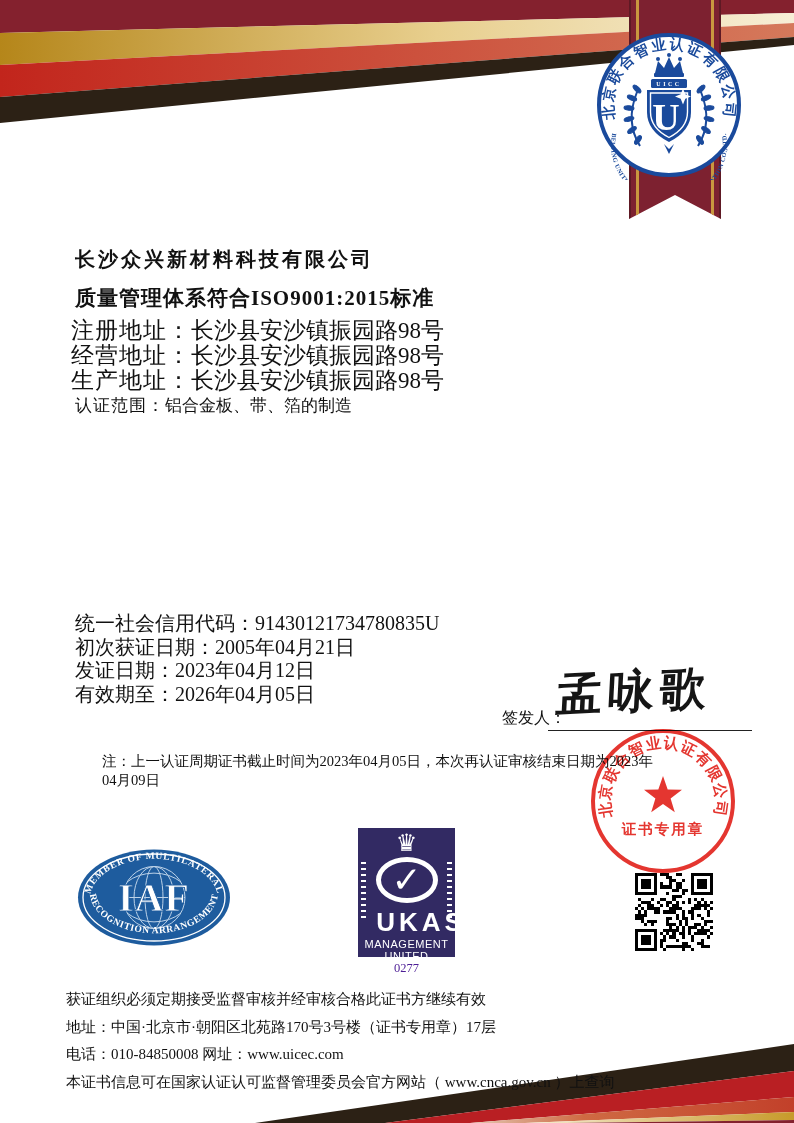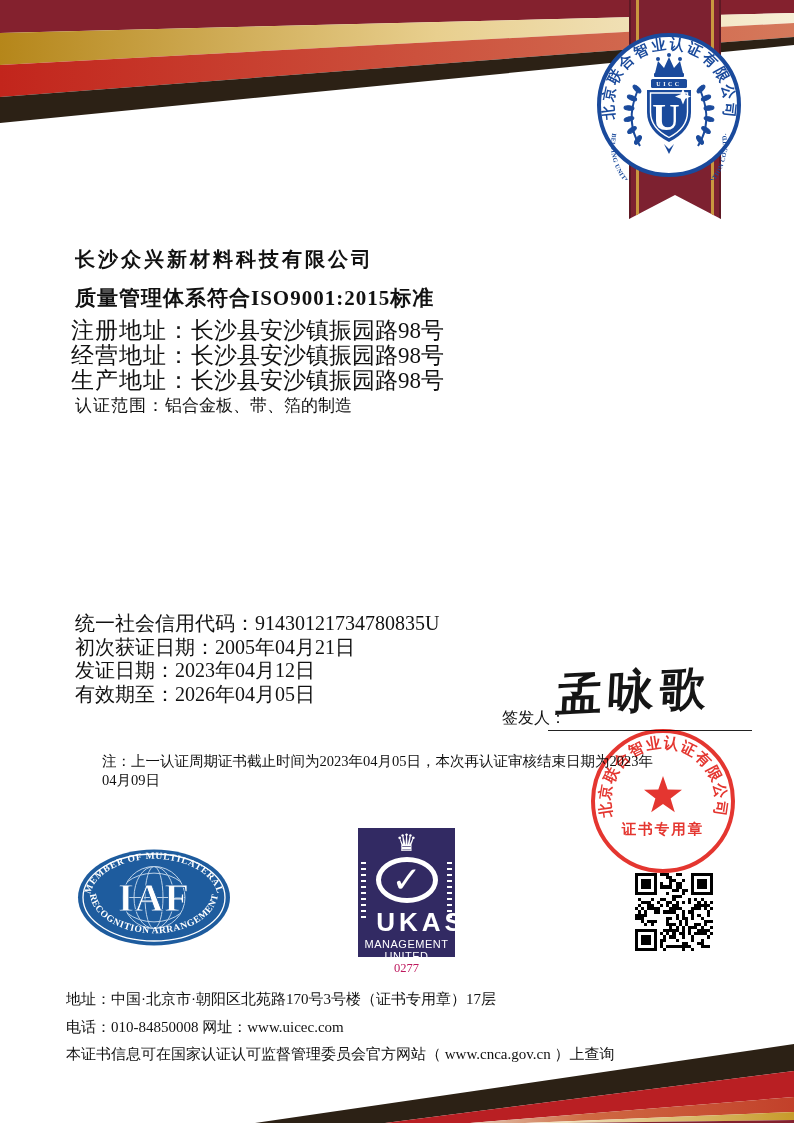--- a/index.html
+++ b/index.html
@@ -52,21 +52,21 @@
   .ukas .check-circle{
     width:52px;height:52px;border:5px solid #fff;border-radius:50%;
     display:flex;align-items:center;justify-content:center;margin-top:1px;
   }
   .ukas .check{font-size:36px;font-weight:bold;font-family:"DejaVu Sans",sans-serif;line-height:1;}
   .ukas .name{font-size:26px;font-weight:bold;letter-spacing:4px;margin-top:4px;font-family:Liberation Sans, sans-serif;margin-left:29px;}
   .ukas .sub{font-size:11px;letter-spacing:.5px;line-height:12px;font-family:"Liberation Sans",sans-serif;}
   .ukas .ticks{position:absolute;top:34px;width:5px;height:56px;
     background:repeating-linear-gradient(180deg,#fff 0 2px,transparent 2px 6px);}
   .ukas .ticks.l{left:3px;} .ukas .ticks.r{right:3px;}
-  .ukas-num{position:absolute;left:358px;top:961px;width:97px;text-align:center;font-size:12.5px;color:#be185d;}
+  .ukas-num{position:absolute;left:358px;top:961px;width:97px;text-align:center;font-size:12.5px;color:#4c1d95;}
   .qr-wrap{position:absolute;left:635px;top:873px;}
   .footer-block{position:absolute;left:66px;top:986px;font-size:15px;line-height:27.5px;z-index:4;width:620px;}
 </style>
 </head>
 <body>
 
 <div class="page">
 
   <svg id="hdr-svg" width="794" height="130" viewBox="0 0 794 130">
     <defs>
@@ -443,18 +443,19 @@
         <rect x="18" y="0" width="7" height="7" fill="#000"></rect>
         <rect x="19" y="1" width="5" height="5" fill="#fff"></rect>
         <rect x="20" y="2" width="3" height="3" fill="#000"></rect>
         <rect x="0" y="18" width="7" height="7" fill="#000"></rect>
         <rect x="1" y="19" width="5" height="5" fill="#fff"></rect>
         <rect x="2" y="20" width="3" height="3" fill="#000"></rect>
       </svg>
   </div>
 
   <div class="footer-block">
+    <div>获证组织必须定期接受监督审核并经审核合格此证书方继续有效</div>
     <div>地址：中国·北京市·朝阳区北苑路170号3号楼（证书专用章）17层</div>
     <div>电话：010-84850008    网址：www.uicec.com</div>
     <div>本证书信息可在国家认证认可监督管理委员会官方网站（ www.cnca.gov.cn ）上查询</div>
   </div>
 
 </div>
 
 </body></html>

